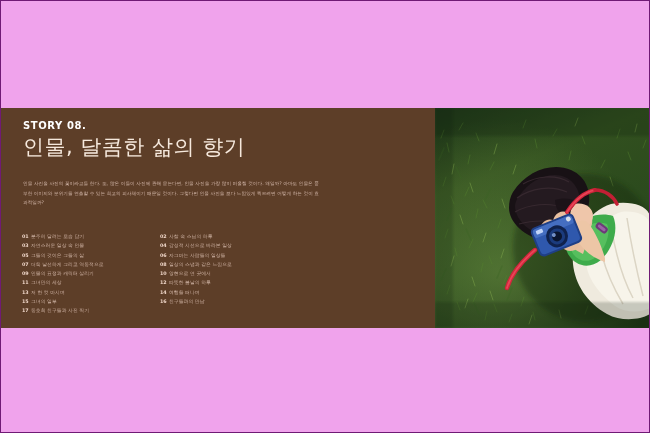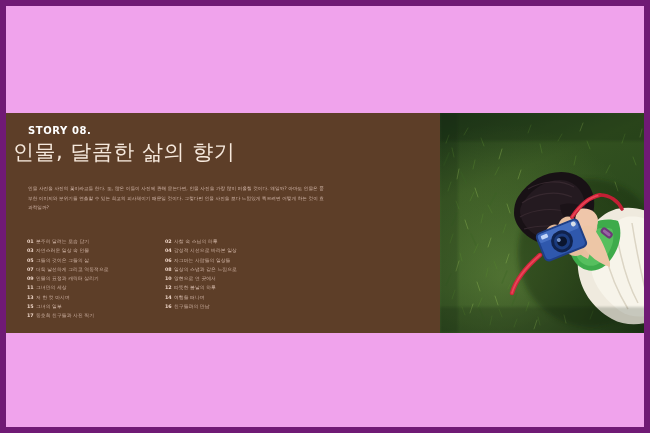--- a/index.html
+++ b/index.html
@@ -9,21 +9,21 @@
   }
   body {
     font-family: "Liberation Sans", sans-serif;
   }
 
   .page {
     position: relative;
     width: 650px;
     height: 433px;
     box-sizing: border-box;
-    border: 6px solid #701a75;
+    border: 1px solid #701a75;
     background: #7f1d1d;
     overflow: hidden;
   }
 
   
   .pink-bg {
     position: absolute;
     left: 0; top: 0;
     width: 100%; height: 100%;
     background: #f0a3ec;
@@ -57,21 +57,21 @@
     font-weight: bold;
     letter-spacing: 0.6px;
     color: #ffffff;
     font-family: "DejaVu Sans", sans-serif;
     line-height: 12px;
     white-space: nowrap;
   }
 
   .story-title {
     position: absolute;
-    left: 7px;
+    left: 22px;
     top: 132px;
     font-size: 21px;
     color: #f6e9dd;
     letter-spacing: 0.5px;
     line-height: 28px;
     white-space: nowrap;
     font-family: "DejaVu Sans", sans-serif;
   }
 
   

